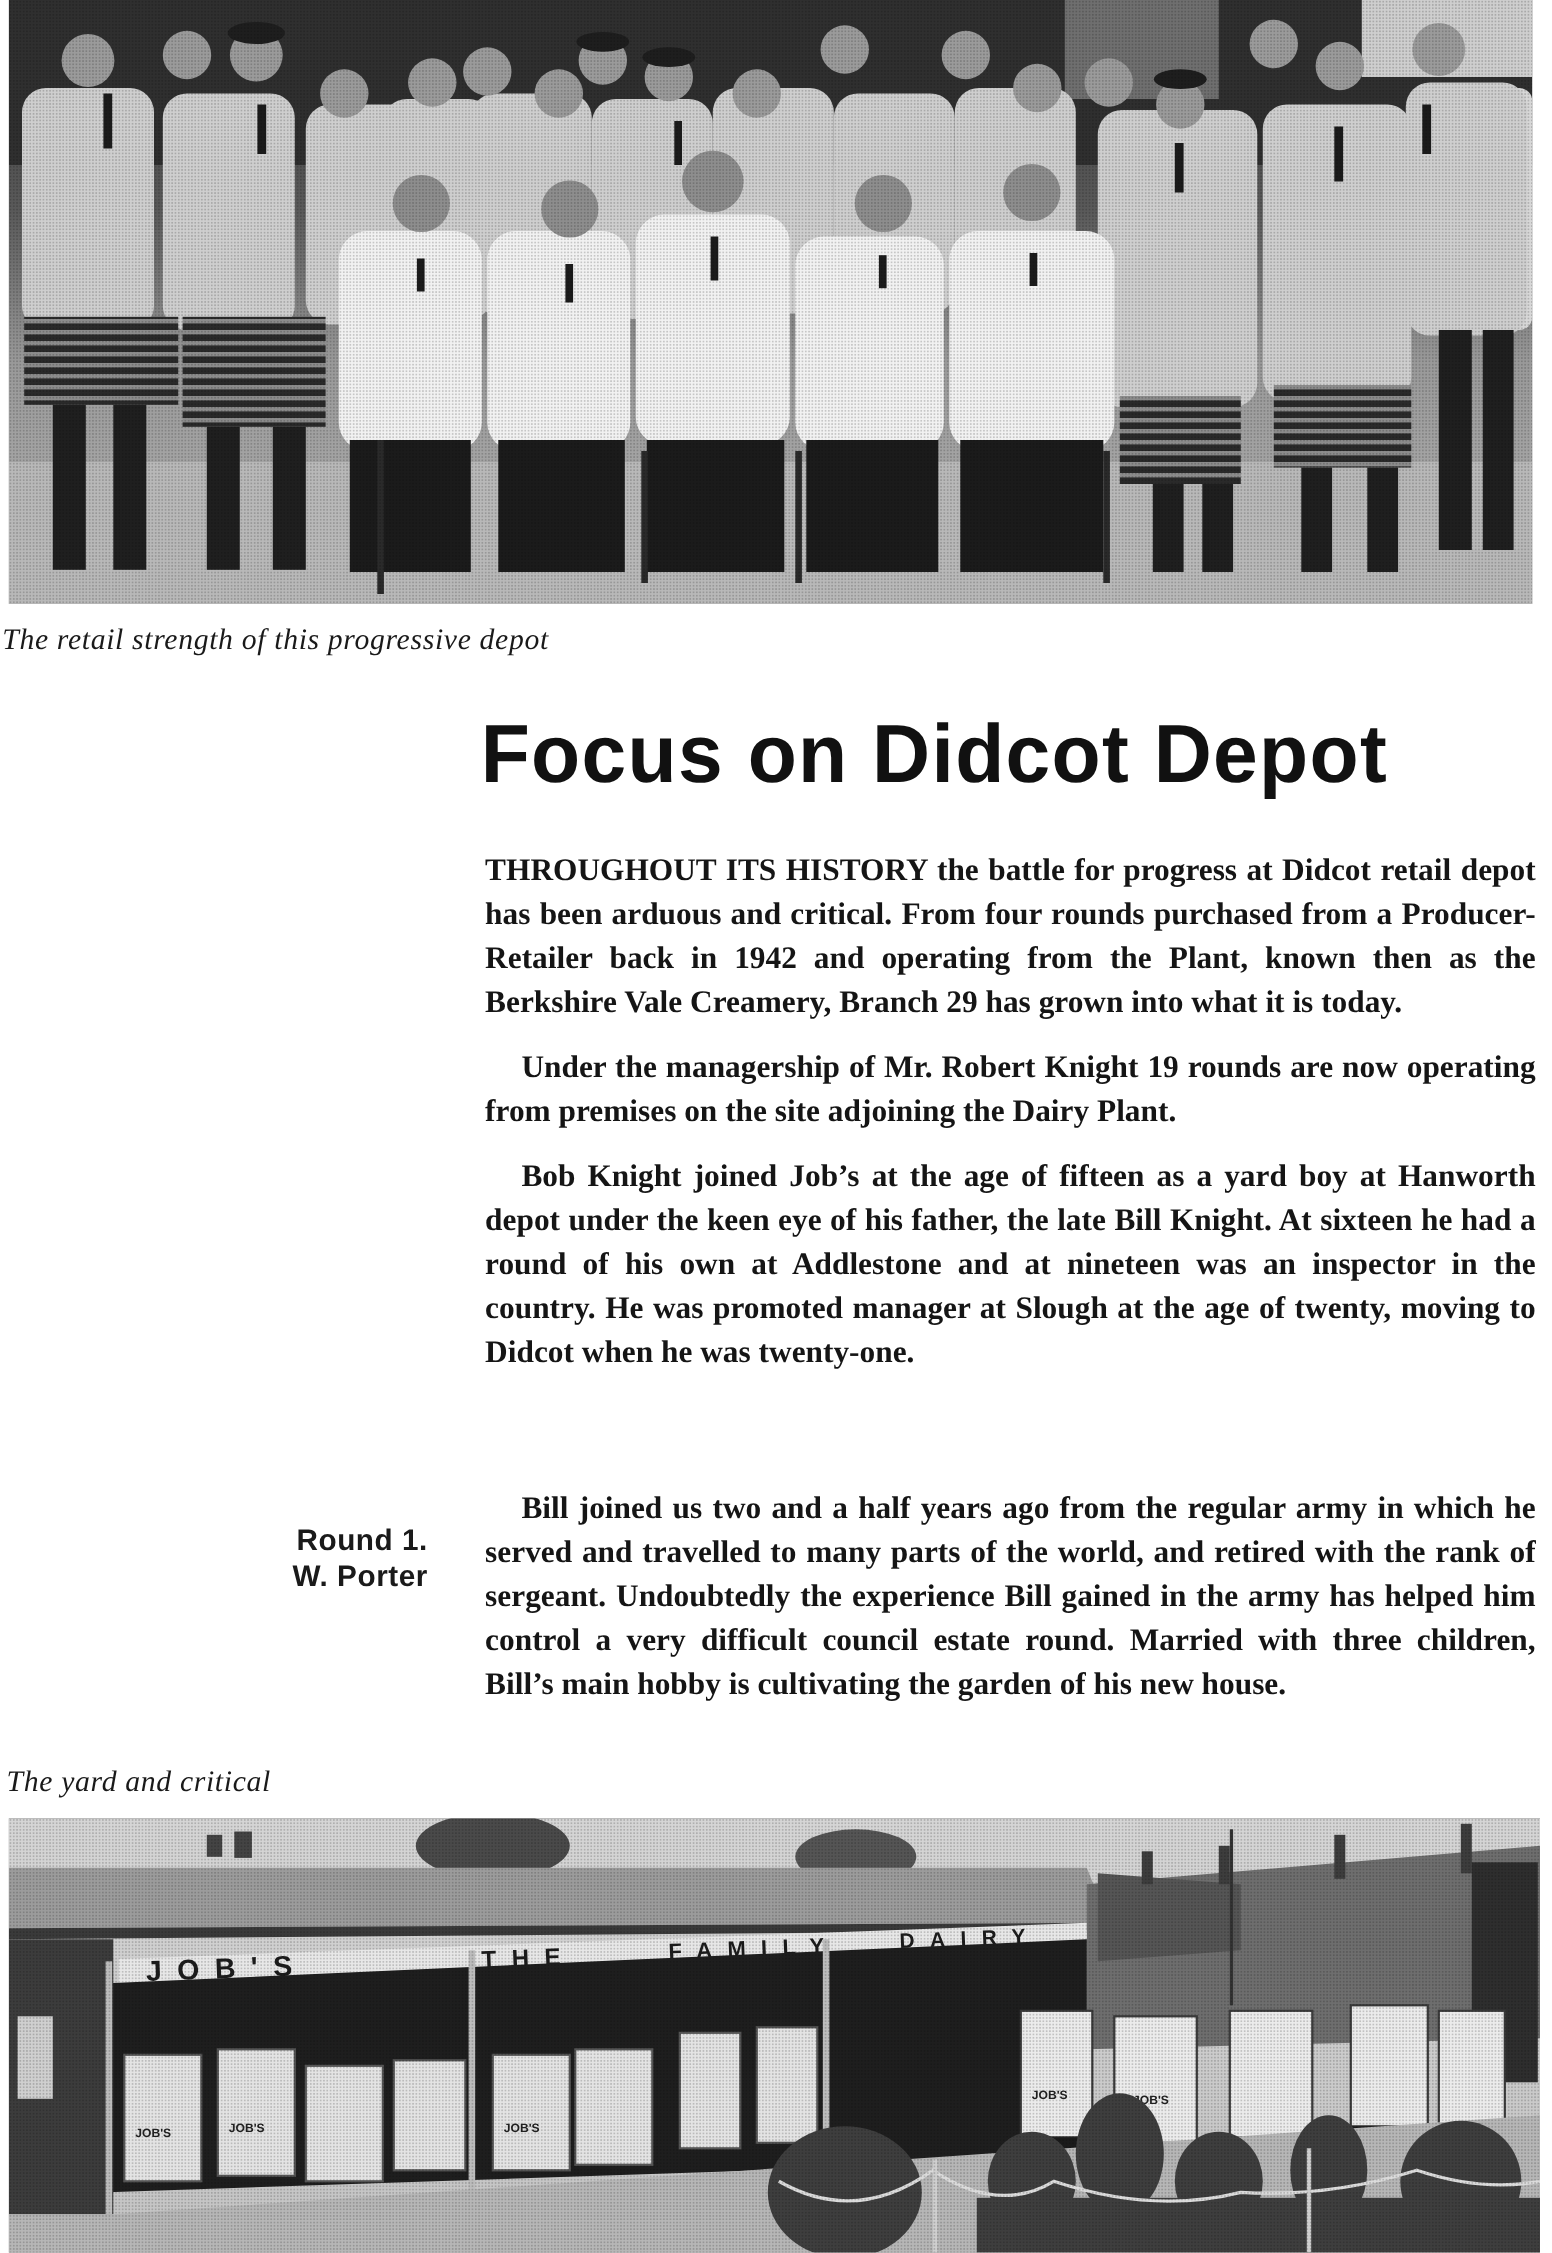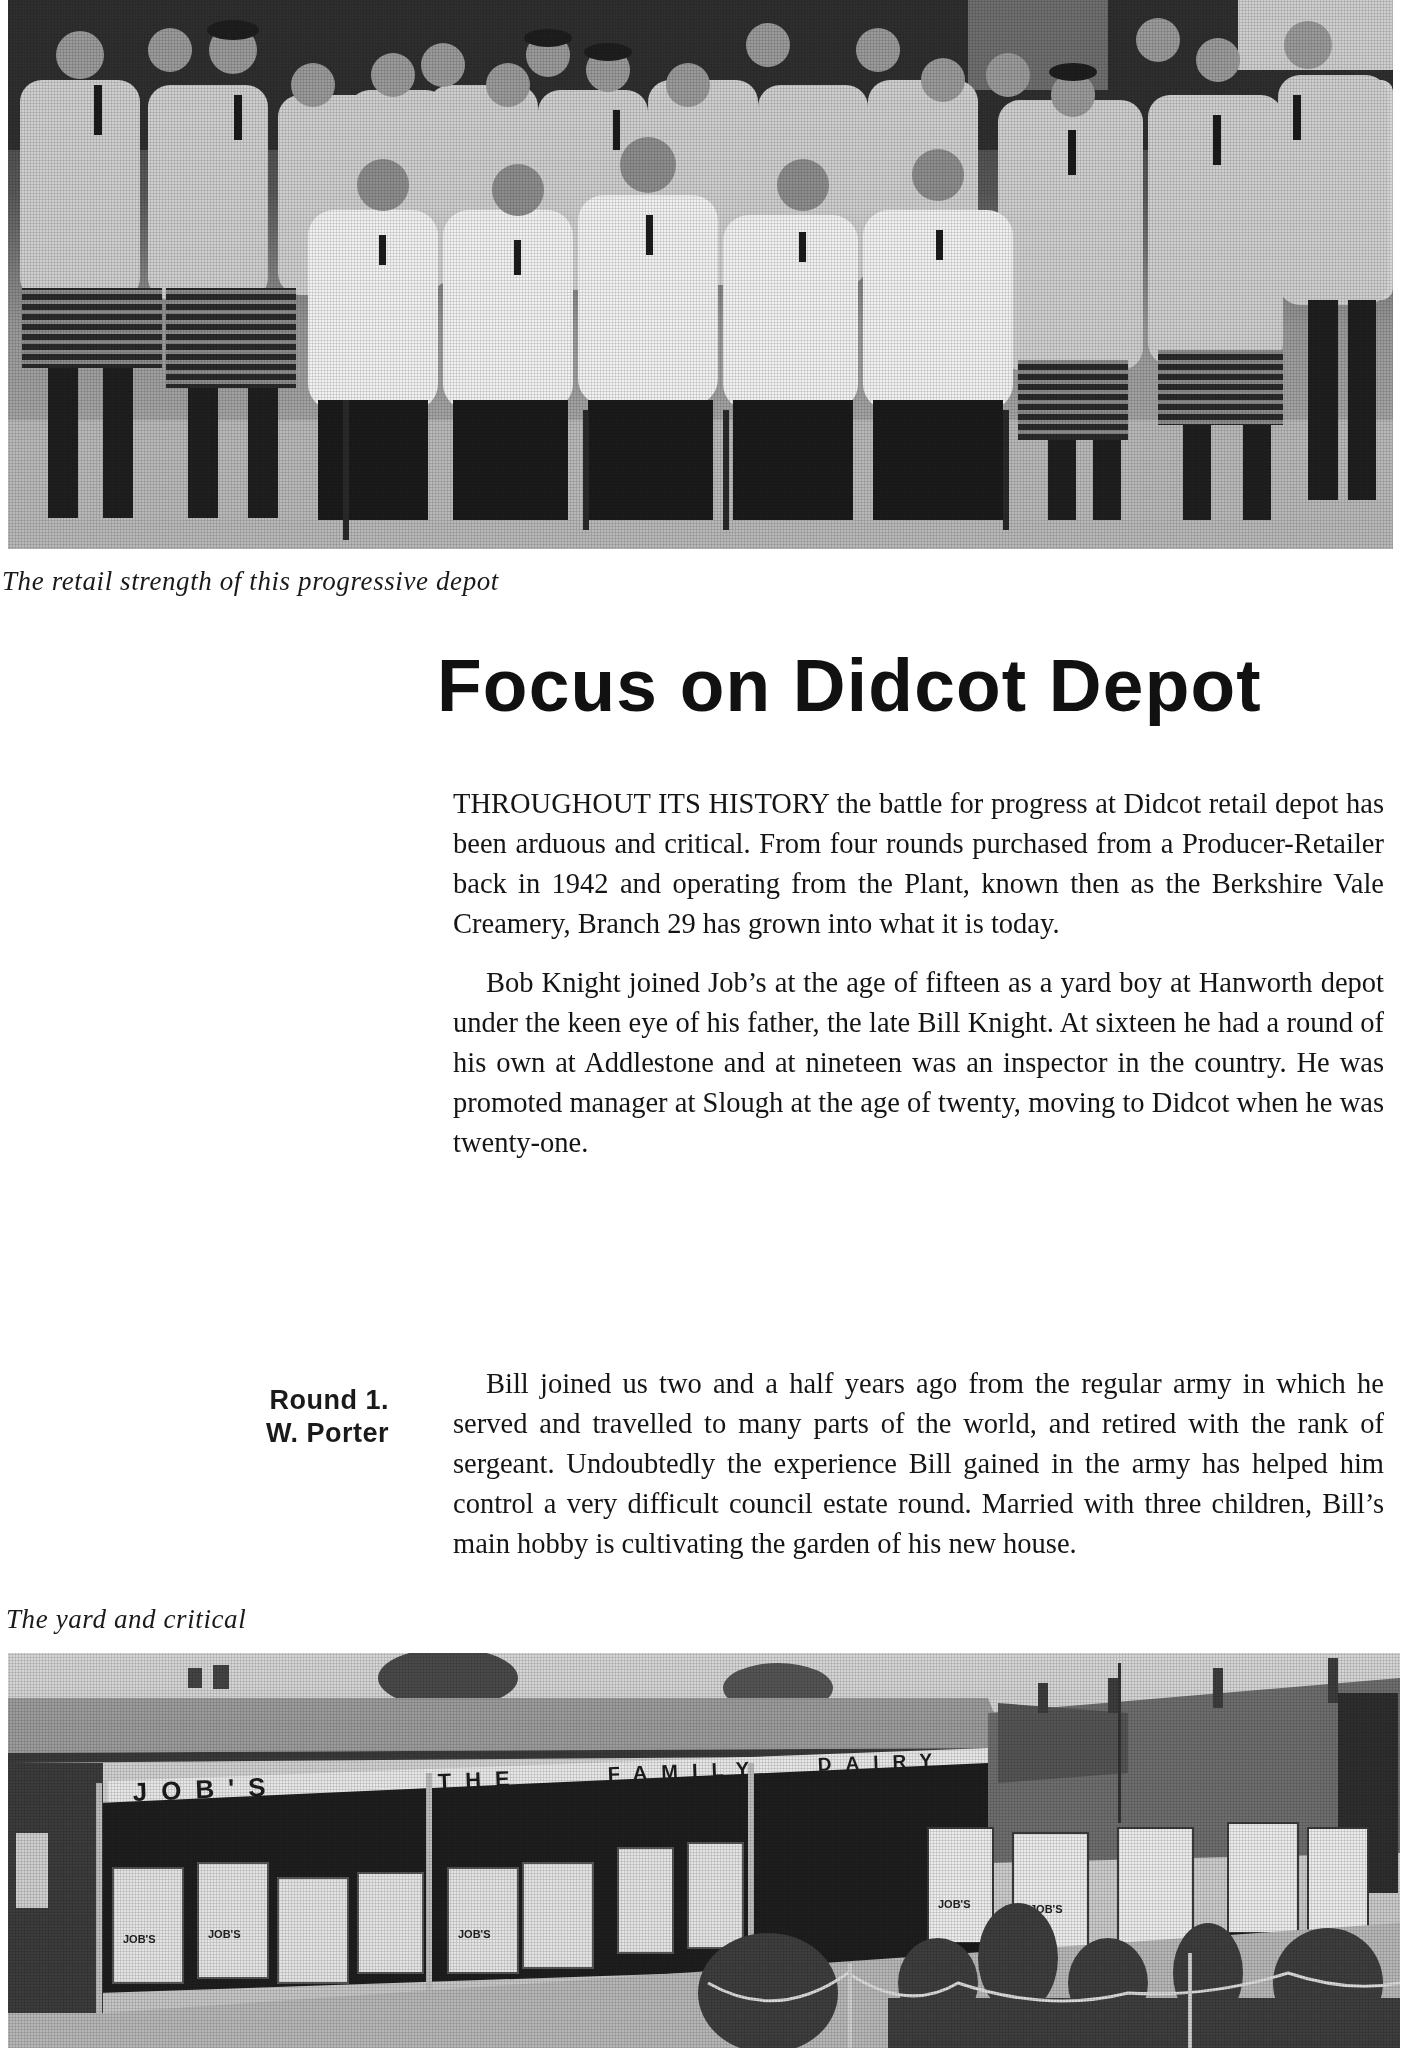--- a/index.html
+++ b/index.html
@@ -28,21 +28,21 @@
     font-family: "Liberation Sans", sans-serif; font-weight: bold; font-size: 75px;
     letter-spacing: 1.2px; color: #111; white-space: nowrap; line-height: 1;
     transform: scaleX(0.975); transform-origin: left top;
   }
 
   .body-col {
     position: absolute; left: 437px; width: 963px;
     font-family: "Liberation Serif", serif; font-size: 28.5px; line-height: 40px;
     color: #151515; text-align: justify;
   }
-  .body-col p { margin: 16px; }
+  .body-col p { margin: 4px; font-weight: bold; }
   .body-col p + p { margin-top: 19px; }
   .body-col p.indent { text-indent: 33px; }
   #col-intro { top: 768px; }
   #col-round1 { top: 1348px; }
 
   .side-label {
     position: absolute; right: calc(1411px - 389px); top: 1384px;
     font-family: "Liberation Sans", sans-serif; font-weight: bold; font-size: 27px;
     line-height: 33px; text-align: right; color: #1a1a1a; letter-spacing: 0.5px; margin-left: 40px;
   }
@@ -188,20 +188,21 @@
         <rect x="995" y="410" width="6" height="120"></rect>
     </g>
   </svg>
 </div>
 <div class="caption" id="caption-staff">The retail strength of this progressive depot</div>
 
 <h1 id="article-title">Focus on Didcot Depot</h1>
 
 <div class="body-col" id="col-intro">
   <p><span>THROUGHOUT ITS HISTORY</span><span> the battle for progress at Didcot retail depot has been arduous and critical. From four rounds purchased from a Producer-Retailer back in 1942 and operating from the Plant, known then as the Berkshire Vale Creamery, Branch 29 has grown into what it is today.</span></p>
+  <p class="indent">Under the managership of Mr. Robert Knight 19 rounds are now operating from premises on the site adjoining the Dairy Plant.</p>
   <p class="indent">Bob Knight joined Job’s at the age of fifteen as a yard boy at Hanworth depot under the keen eye of his father, the late Bill Knight. At sixteen he had a round of his own at Addlestone and at nineteen was an inspector in the country. He was promoted manager at Slough at the age of twenty, moving to Didcot when he was twenty-one.</p>
 </div>
 
 <div class="side-label">
   <span>Round 1.</span>
   <span>W. Porter</span>
 </div>
 <div class="body-col" id="col-round1">
   <p class="indent">Bill joined us two and a half years ago from the regular army in which he served and travelled to many parts of the world, and retired with the rank of sergeant. Undoubtedly the experience Bill gained in the army has helped him control a very difficult council estate round. Married with three children, Bill’s main hobby is cultivating the garden of his new house.</p>
 </div>

